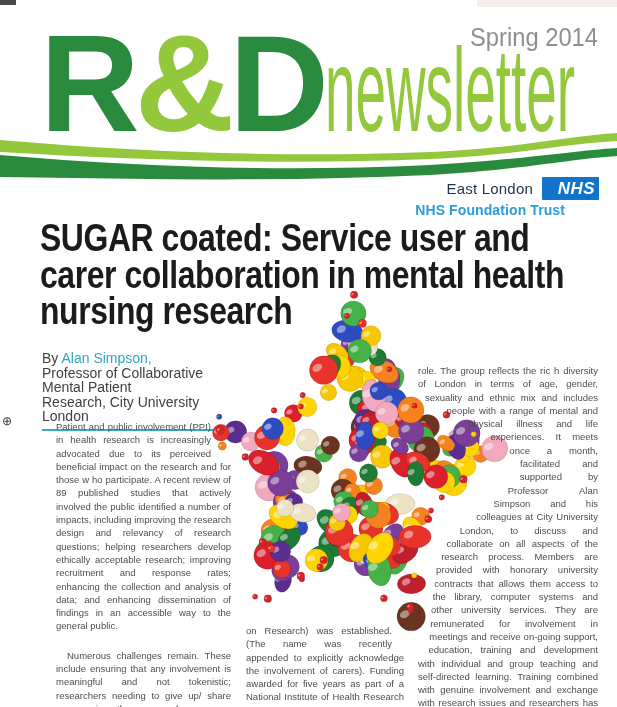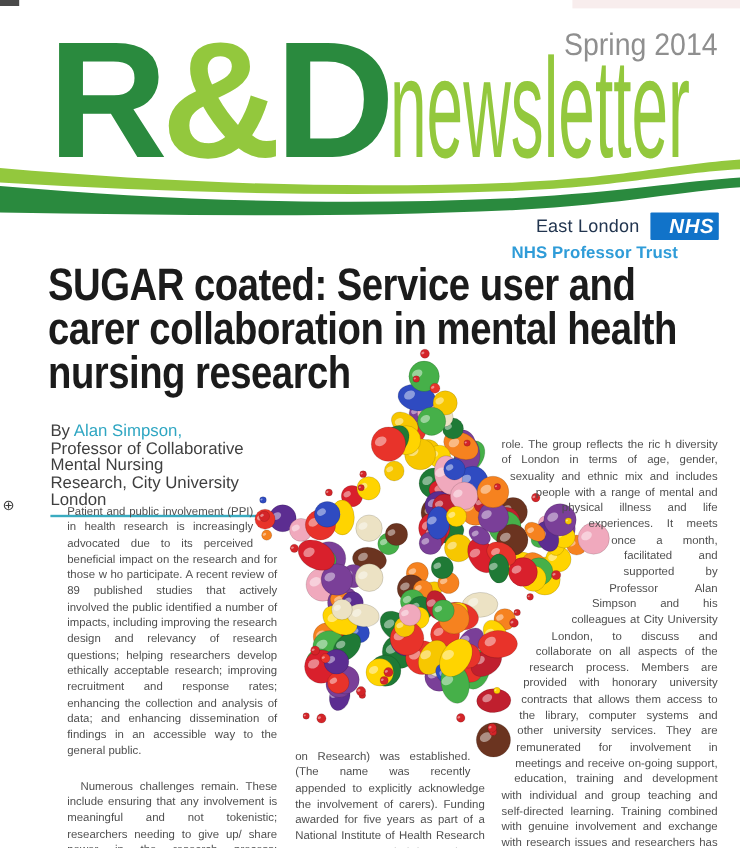--- a/index.html
+++ b/index.html
@@ -64,34 +64,34 @@
   <path d="M0,27 C140,39 280,44 430,37 C520,32 570,23 617,20 L617,28 C570,31 520,42 430,47 C280,54 140,51 0,49 Z" fill="#2a8a3e"></path>
 </svg>
 
 <div class="nhs-block">
   <div class="nhs-row">
     <span class="nhs-org">East London</span>
     <span class="nhs-box">
         <span>NHS</span>
       </span>
   </div>
-  <div class="nhs-sub">NHS Professor Trust</div>
+  <div class="nhs-sub">NHS Foundation Trust</div>
 </div>
 
 <div class="headline">
   <div>SUGAR coated: Service user and</div>
   <div>carer collaboration in mental health</div>
   <div>nursing research</div>
 </div>
 
 <div class="byline">
   <div>
     <span>By </span><span class="name">Alan Simpson,</span>
   </div>
-  <div>Professor of Collaborative Mental Nursing</div>
+  <div>Professor of Collaborative Mental Patient</div>
   <div>Research, City University London</div>
   <div class="byline-rule"></div>
 </div>
 
 <svg class="candy-svg" width="360" height="380" viewBox="0 0 360 380" aria-label="candy star">
     <g>
       <ellipse cx="187.93474935693666" cy="154.09824145957828" rx="11.030512111377902" ry="11.030512111377902" fill="#f6821f" stroke="rgba(0,0,0,0.14)" stroke-width="0.8"></ellipse>
       <ellipse cx="184.40498548129574" cy="150.12725709948222" rx="3.9709843600960446" ry="2.867933148958255" fill="#ffffff" opacity="0.45" transform="rotate(-28 187.93474935693666 154.09824145957828)"></ellipse>
     </g>
     <g>

